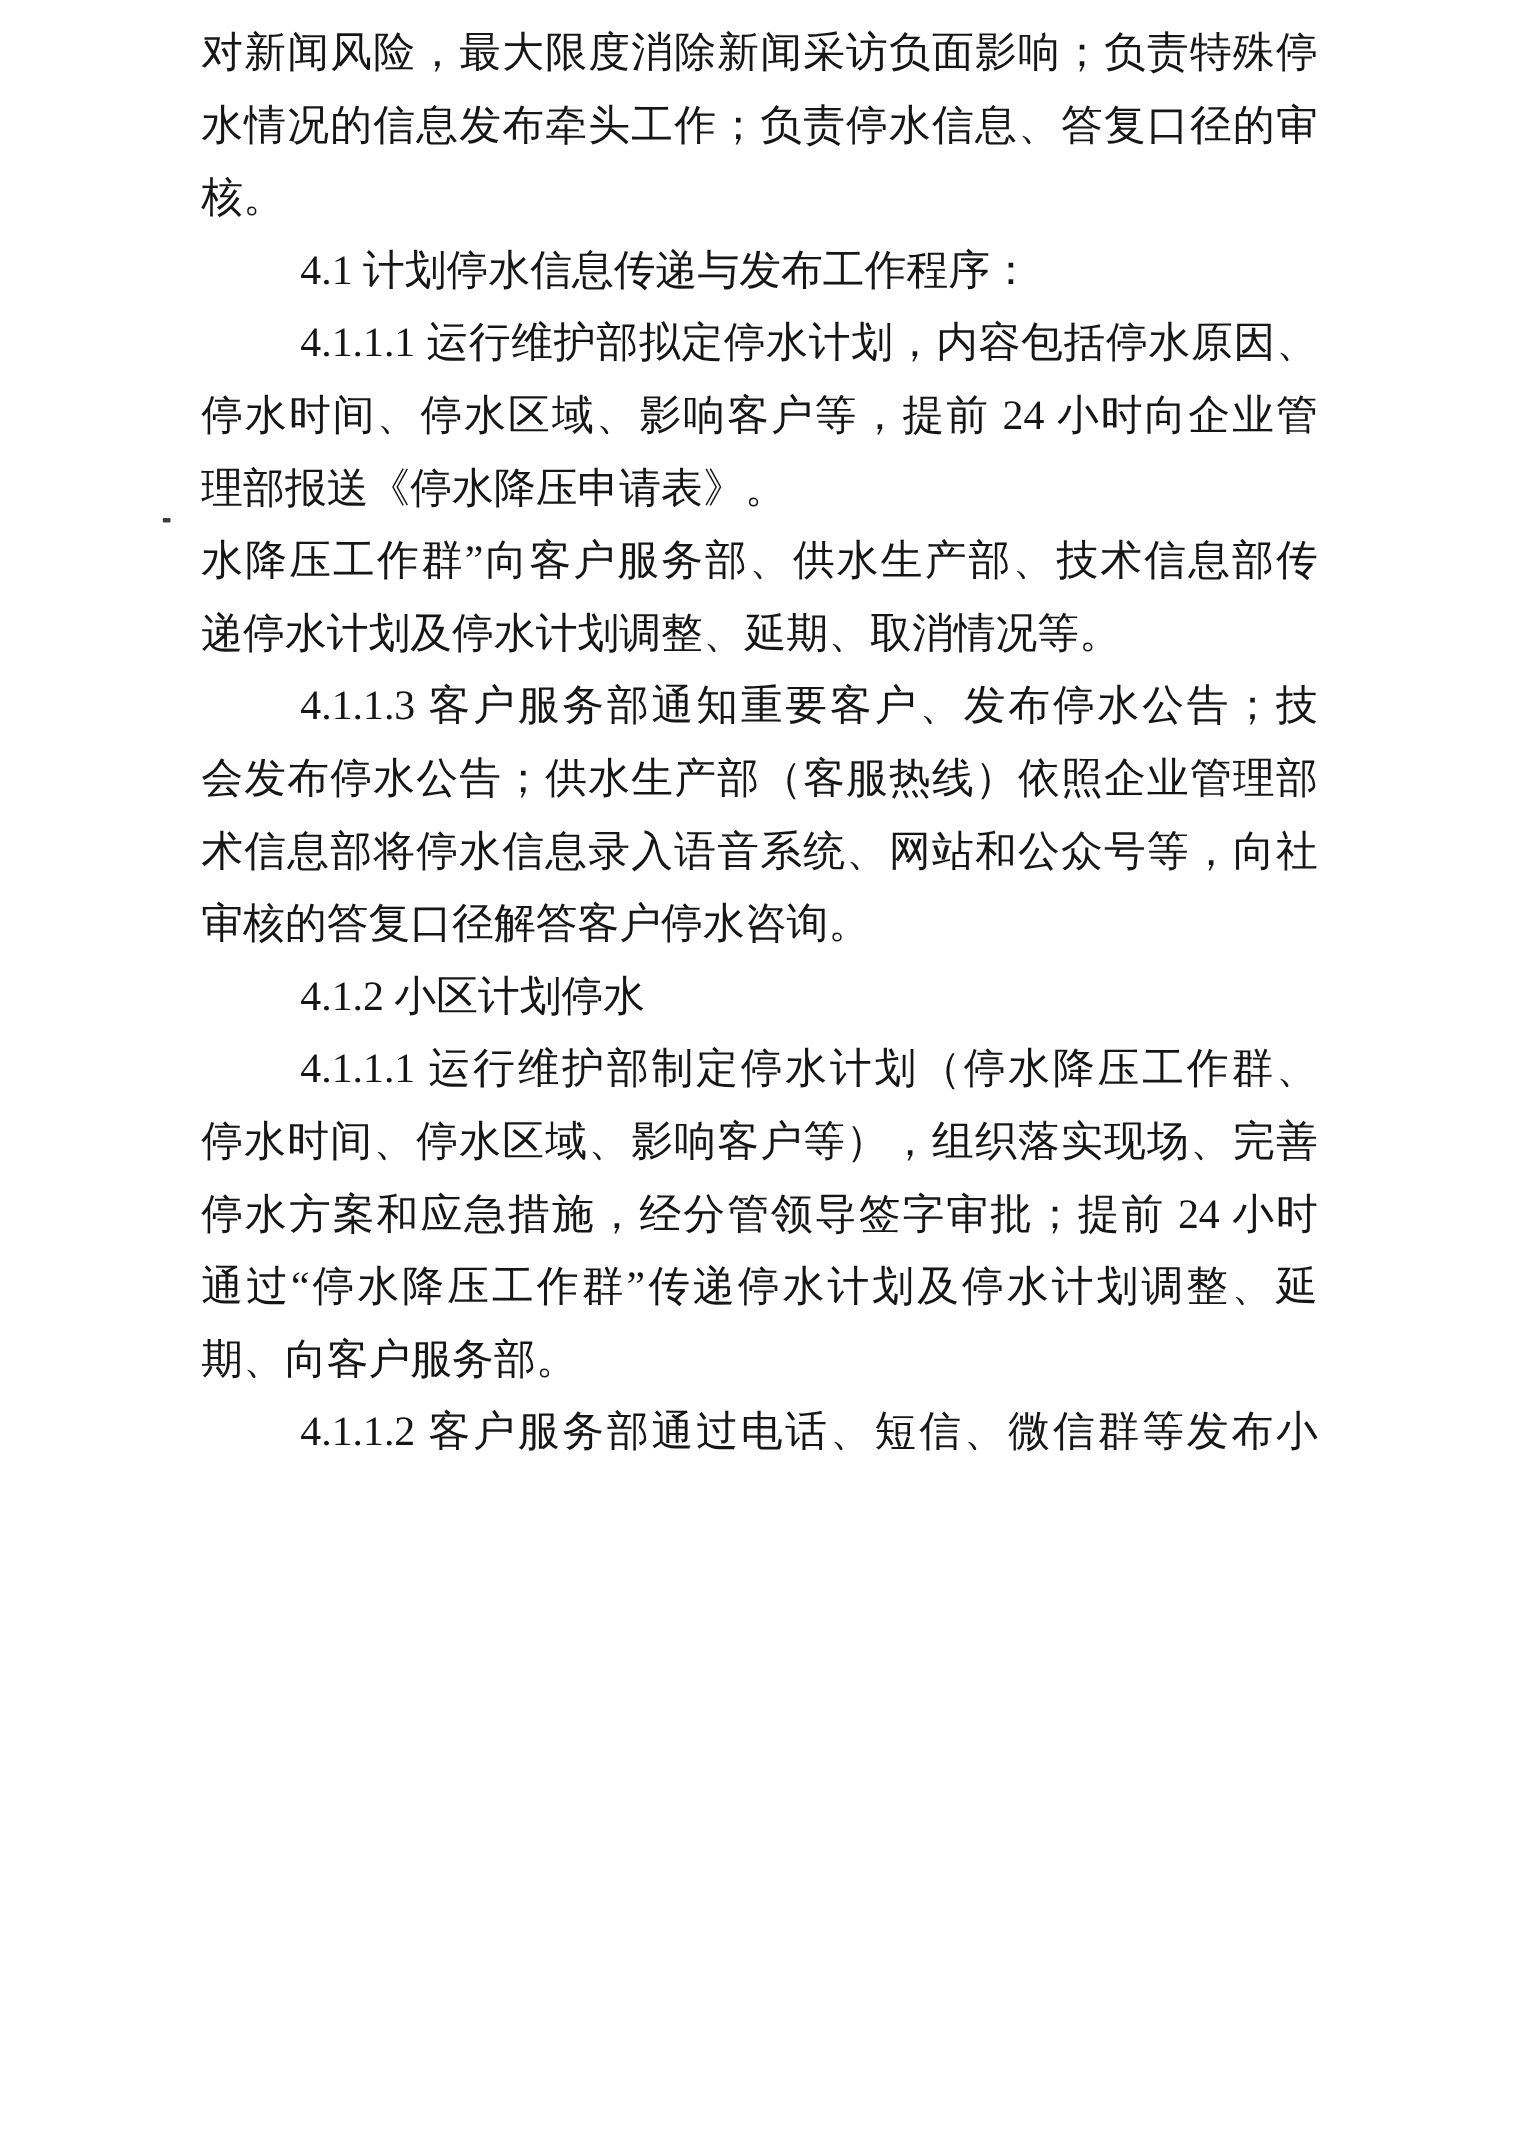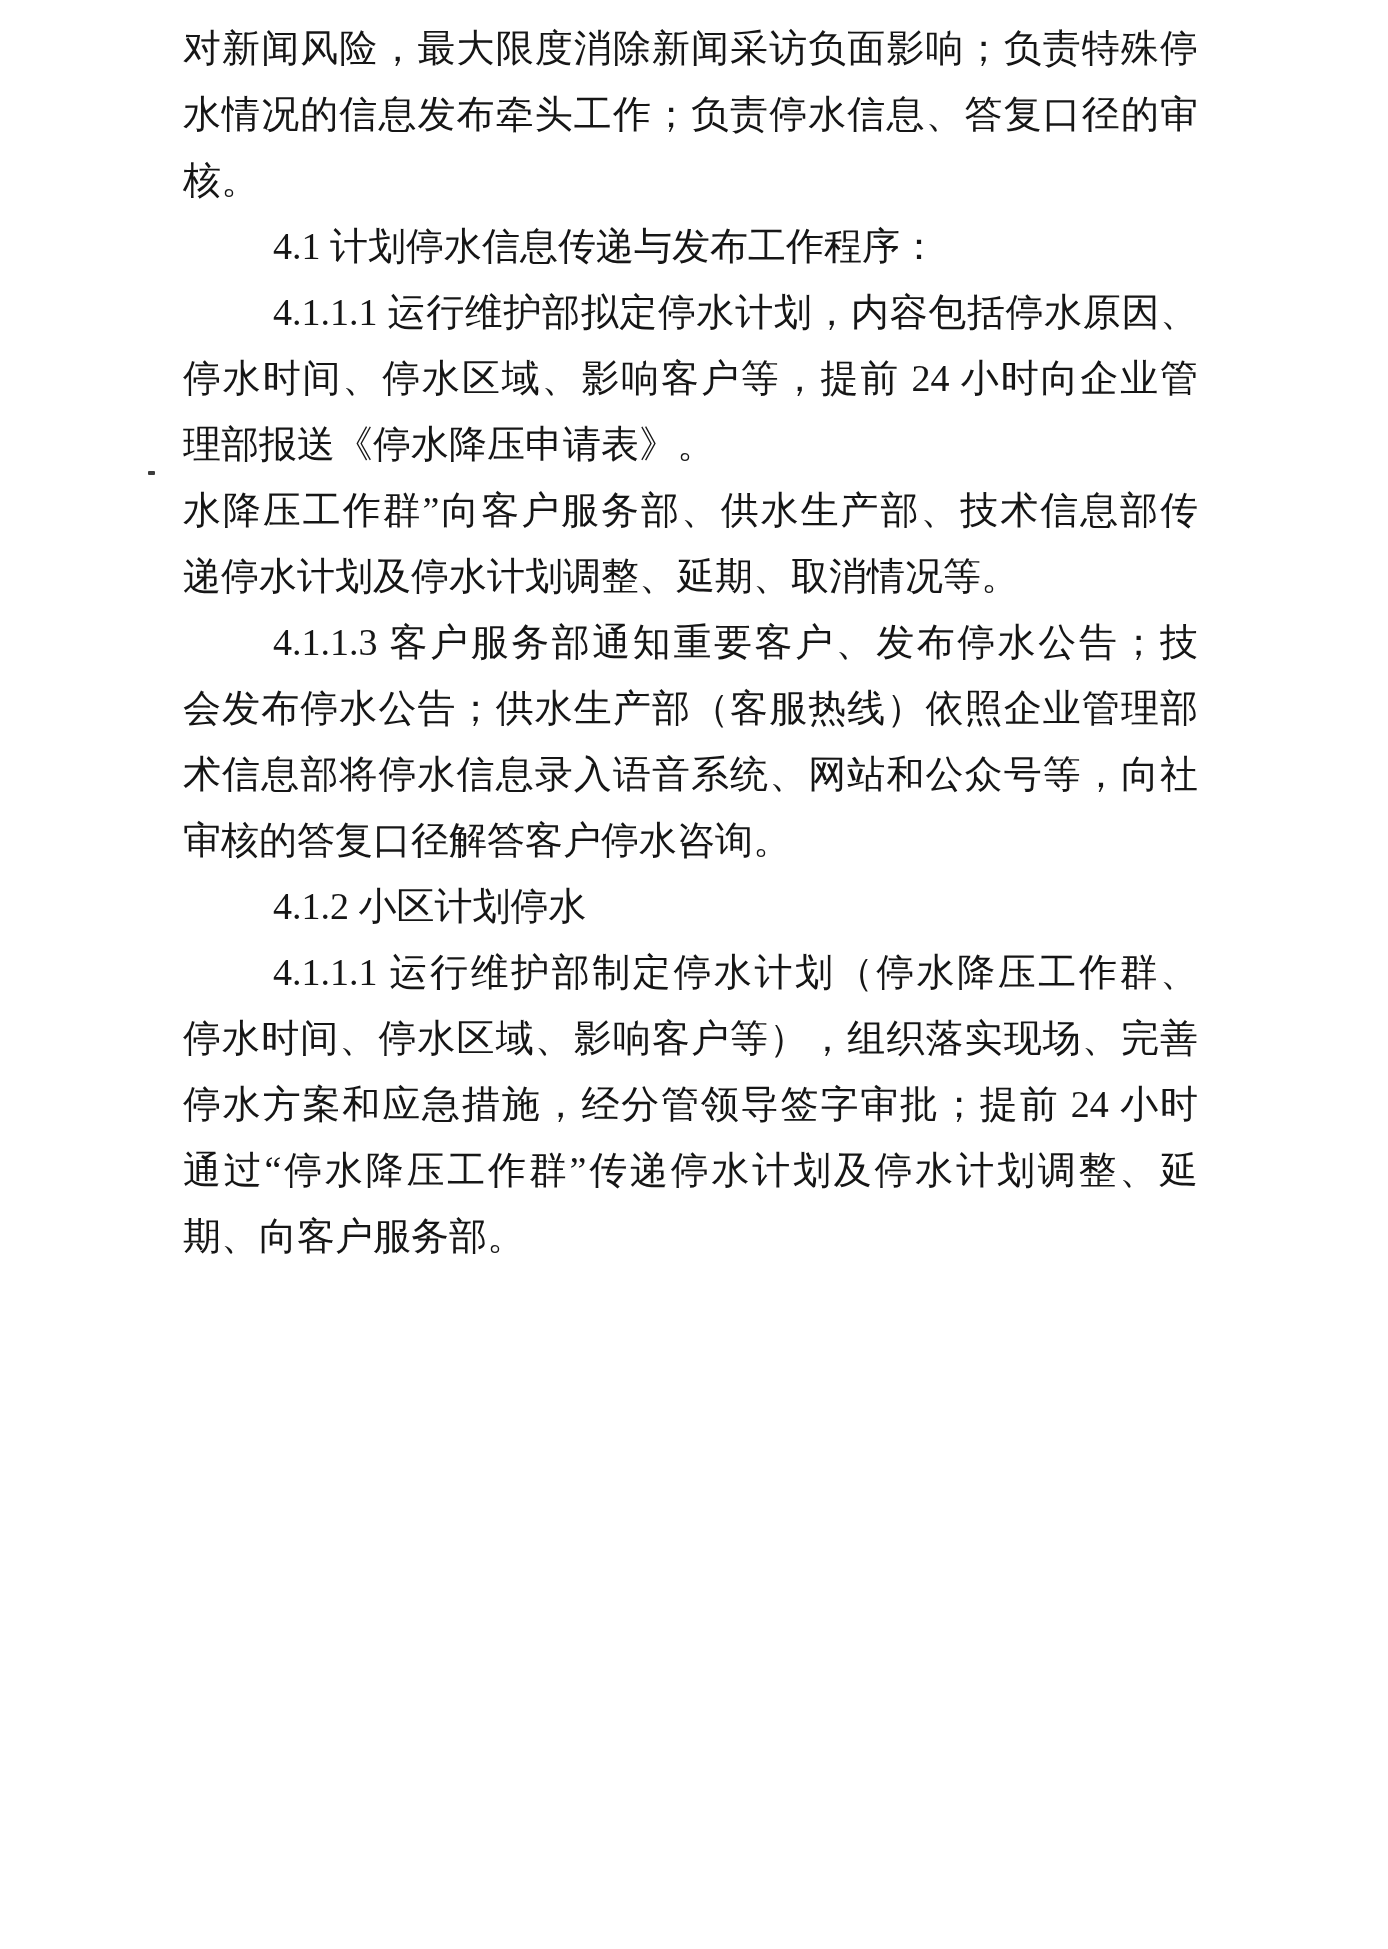--- a/index.html
+++ b/index.html
@@ -82,14 +82,15 @@
       <div class="line line-body indent justify">4.1.1.3 客户服务部通知重要客户、发布停水公告；技</div>
       <div class="line line-body justify">会发布停水公告；供水生产部（客服热线）依照企业管理部</div>
       <div class="line line-body justify">术信息部将停水信息录入语音系统、网站和公众号等，向社</div>
       <div class="line line-body">审核的答复口径解答客户停水咨询。</div>
       <div class="line line-body indent">4.1.2 小区计划停水</div>
       <div class="line line-body indent justify">4.1.1.1 运行维护部制定停水计划（停水降压工作群、</div>
       <div class="line line-body justify">停水时间、停水区域、影响客户等），组织落实现场、完善</div>
       <div class="line line-body justify">停水方案和应急措施，经分管领导签字审批；提前 24 小时</div>
       <div class="line line-body justify">通过“停水降压工作群”传递停水计划及停水计划调整、延</div>
       <div class="line line-body">期、向客户服务部。</div>
+      <div class="line line-body indent justify">4.1.1.2 客户服务部通过电话、短信、微信群等发布小</div>
     </div>
 </div>
 
 </body></html>

